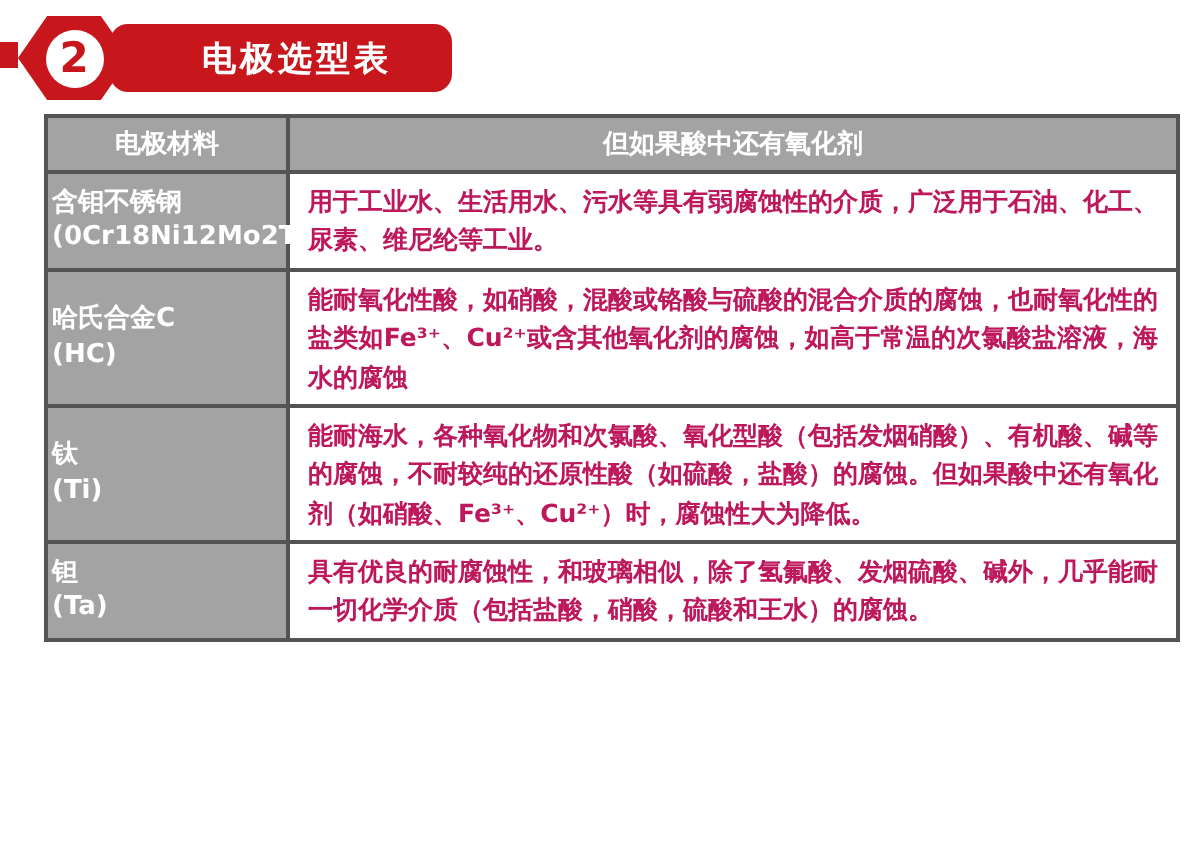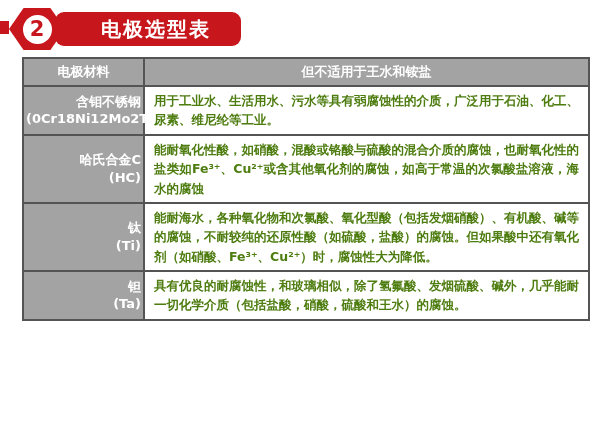--- a/index.html
+++ b/index.html
@@ -27,21 +27,21 @@
   }
   .title-pill {
     position: absolute;
     left: 55px;
     top: 12px;
     height: 34px;
     background: #c8161d;
     border-radius: 9px;
     color: #ffffff;
     font-weight: bold;
-    font-size: 20px;
+    font-size: 17px;
     display: flex;
     align-items: center;
     padding: 0 30px 0 46px;
     letter-spacing: 2px;
     z-index: 1;
   }
   .badge-hex {
     position: absolute;
     left: 9px;
     top: 8px;
@@ -87,28 +87,28 @@
     font-size: 13px;
     text-align: center;
     padding: 4px 2px;
     margin-top: 36px;
   }
   td.mat-cell {
     background: #a3a3a3;
     color: #ffffff;
     font-weight: bold;
     font-size: 13px;
-    text-align: right;
+    text-align: left;
     padding: 3px 2px;
     line-height: 1.35;
   }
   td.mat-cell .sub:empty { display: none; }
   td.desc-cell {
     background: #ffffff;
-    color: #4d7c0f;
+    color: #be185d;
     font-weight: bold;
     font-size: 12.5px;
     line-height: 1.55;
     padding: 4px 9px;
     text-align: justify;
   }
 </style>
 </head>
 <body>
 
@@ -121,21 +121,21 @@
 </div>
 
 <table class="selection-table">
   <colgroup>
     <col class="c-material">
     <col class="c-desc">
   </colgroup>
   <tbody>
       <tr>
     <th>电极材料</th>
-    <th>但不适用于王水和铵盐</th>
+    <th>但如果酸中还有氧化剂</th>
   </tr>
 
   <tr>
     <td class="mat-cell">
       <div class="name">含钼不锈钢</div>
       <div class="sub">(0Cr18Ni12Mo2Ti)</div>
     </td>
     <td class="desc-cell">用于工业水、生活用水、污水等具有弱腐蚀性的介质，广泛用于石油、化工、尿素、维尼纶等工业。</td>
   </tr>
 

